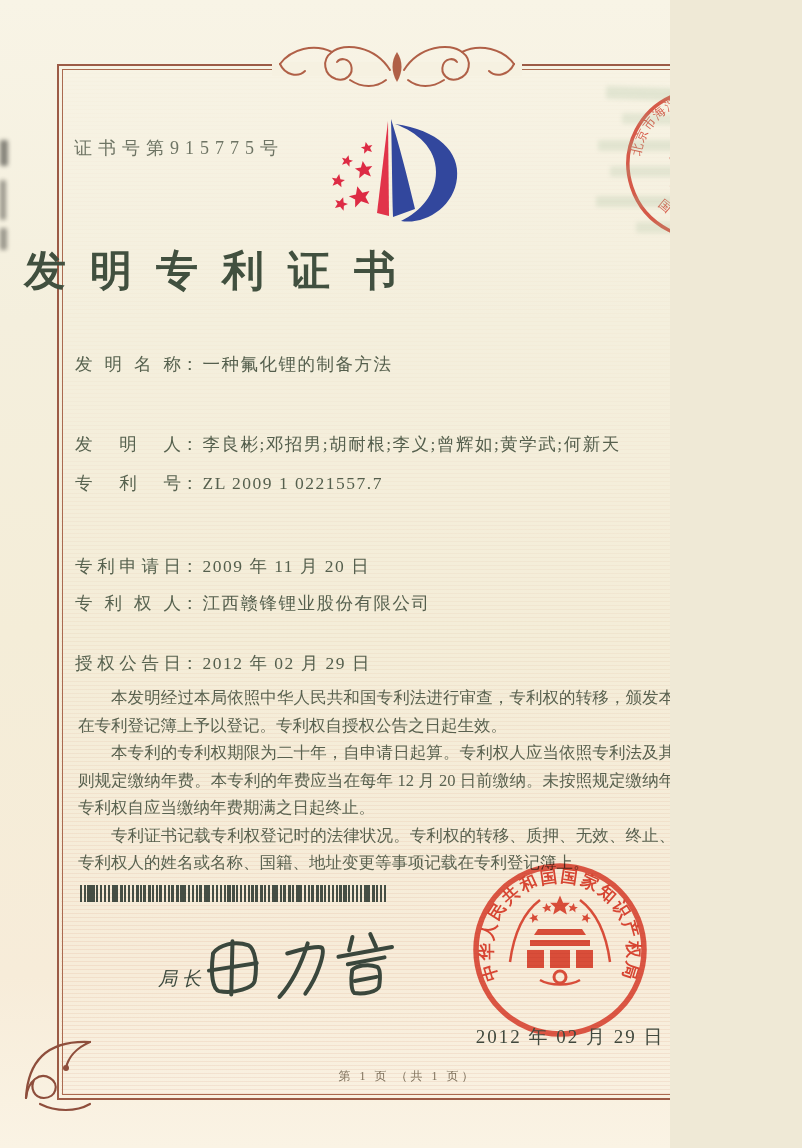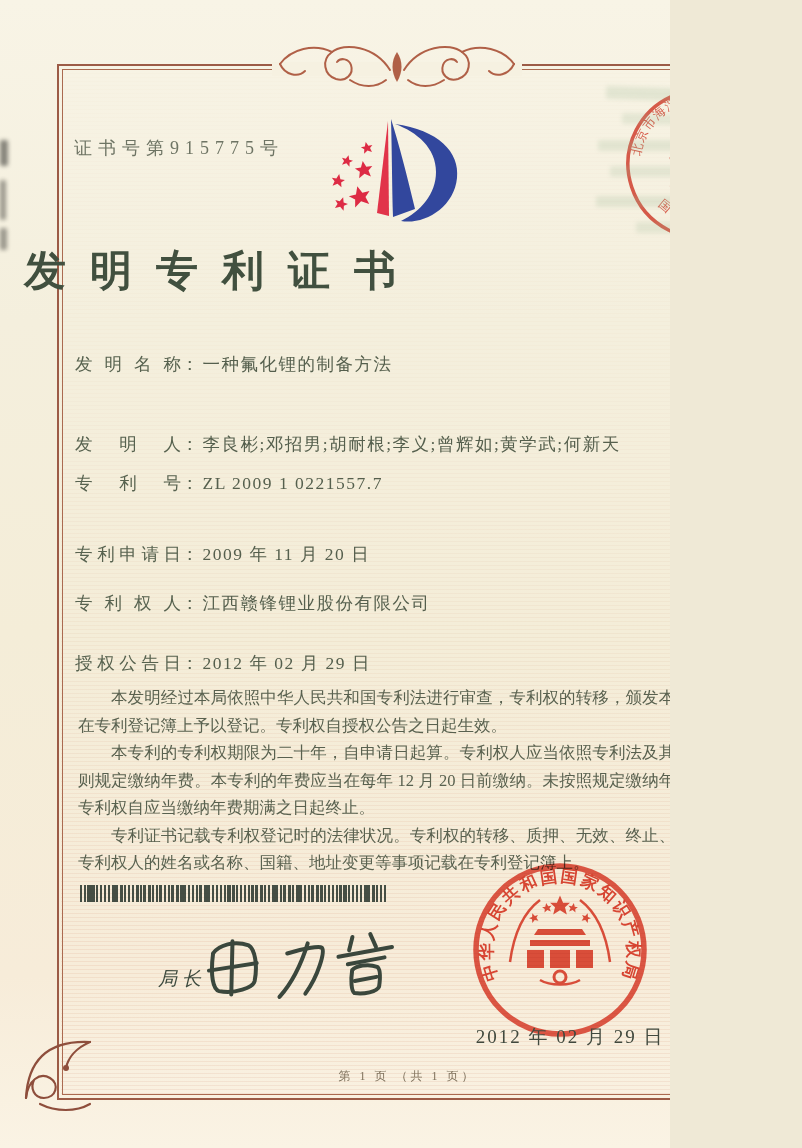--- a/index.html
+++ b/index.html
@@ -124,21 +124,21 @@
 
   <div class="field" style="top:352px">
     <span class="lbl">发明名称</span><span class="sep">：</span><span class="val">一种氟化锂的制备方法</span>
   </div>
   <div class="field" style="top:432px">
     <span class="lbl">发明人</span><span class="sep">：</span><span class="val">李良彬;邓招男;胡耐根;李义;曾辉如;黄学武;何新天</span>
   </div>
   <div class="field" style="top:471px">
     <span class="lbl">专利号</span><span class="sep">：</span><span class="val">ZL 2009 1 0221557.7</span>
   </div>
-  <div class="field" style="top:542px">
+  <div class="field" style="top:554px">
     <span class="lbl">专利申请日</span><span class="sep">：</span><span class="val">2009 年 11 月 20 日</span>
   </div>
   <div class="field" style="top:591px">
     <span class="lbl">专利权人</span><span class="sep">：</span><span class="val">江西赣锋锂业股份有限公司</span>
   </div>
   <div class="field" style="top:651px">
     <span class="lbl">授权公告日</span><span class="sep">：</span><span class="val">2012 年 02 月 29 日</span>
   </div>
 
   <div class="paras">

